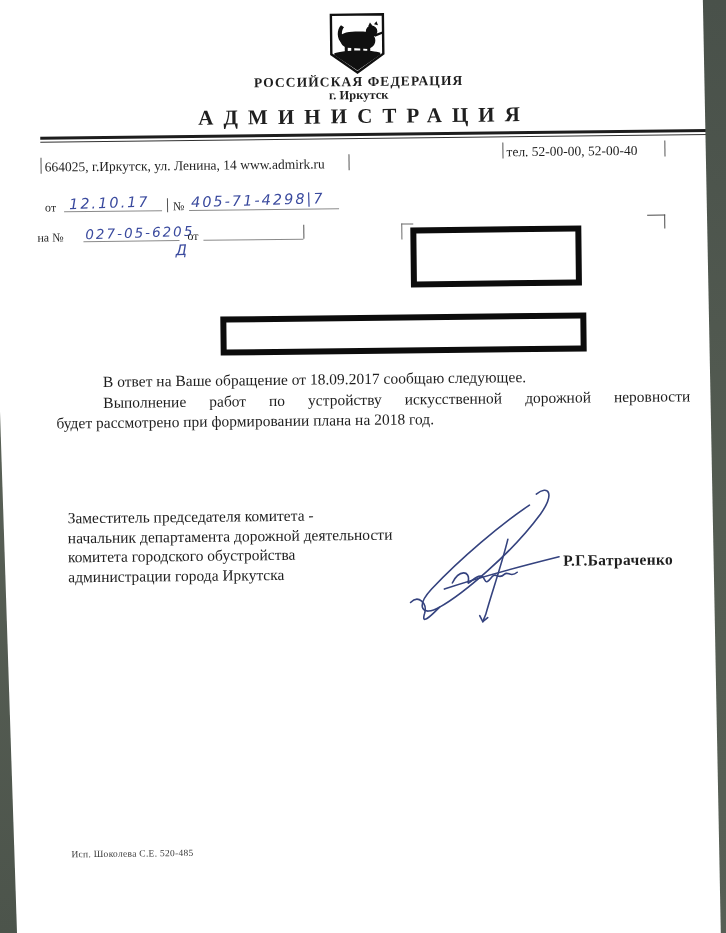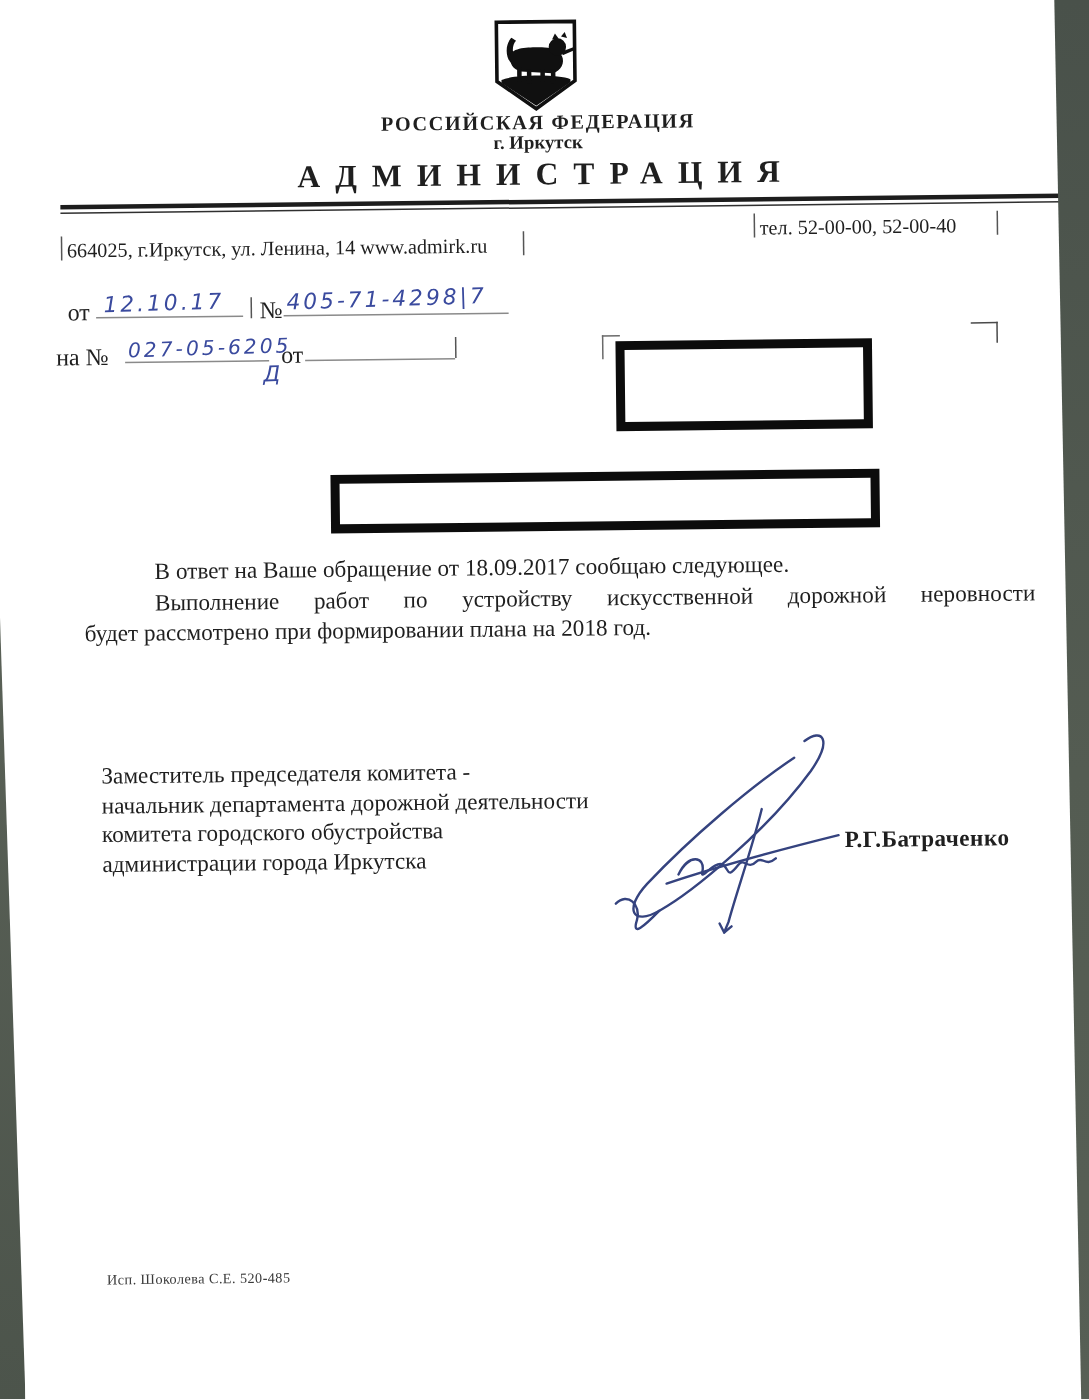--- a/index.html
+++ b/index.html
@@ -26,21 +26,21 @@
   .country{top:74px;font-size:13.5px;font-weight:bold;letter-spacing:.08em;}
   .city{top:88px;font-size:12.5px;font-weight:bold;}
   .orgname{top:104px;font-size:21px;font-weight:bold;letter-spacing:.48em;text-indent:.48em;}
   .rule{
     left:44px;top:133px;width:668px;height:2px;
     border-top:3.5px solid #1d1d1d;border-bottom:1.5px solid #303030;
   }
   .addr{left:48px;top:156px;font-size:13.5px;}
   .phone{left:510px;top:146px;font-size:13.5px;}
   .tick{width:0;border-left:1px solid #555;}
-  .lbl{font-size:16px;}
+  .lbl{font-size:12px;}
   .uline{border-bottom:1px solid #8a8a8a;}
   .hand{
     font-family:"DejaVu Sans", sans-serif;font-style:italic;
     color:#3a4a9e;font-size:14.5px;letter-spacing:2px;transform:rotate(-1.2deg);
     white-space:nowrap;
   }
   .corner-tr{left:650px;top:218px;width:17px;height:13px;border-top:1.5px solid #4a4a4a;border-right:1.5px solid #4a4a4a;}
   .corner-b1{left:404px;top:224px;width:11px;height:15px;border-top:1.5px solid #6a6a6a;border-left:1.5px solid #6a6a6a;}
   .redact{background:#fff;border:6px solid #0c0c0c;box-sizing:border-box;}
   .redact1{left:413px;top:228px;width:171px;height:60px;}

